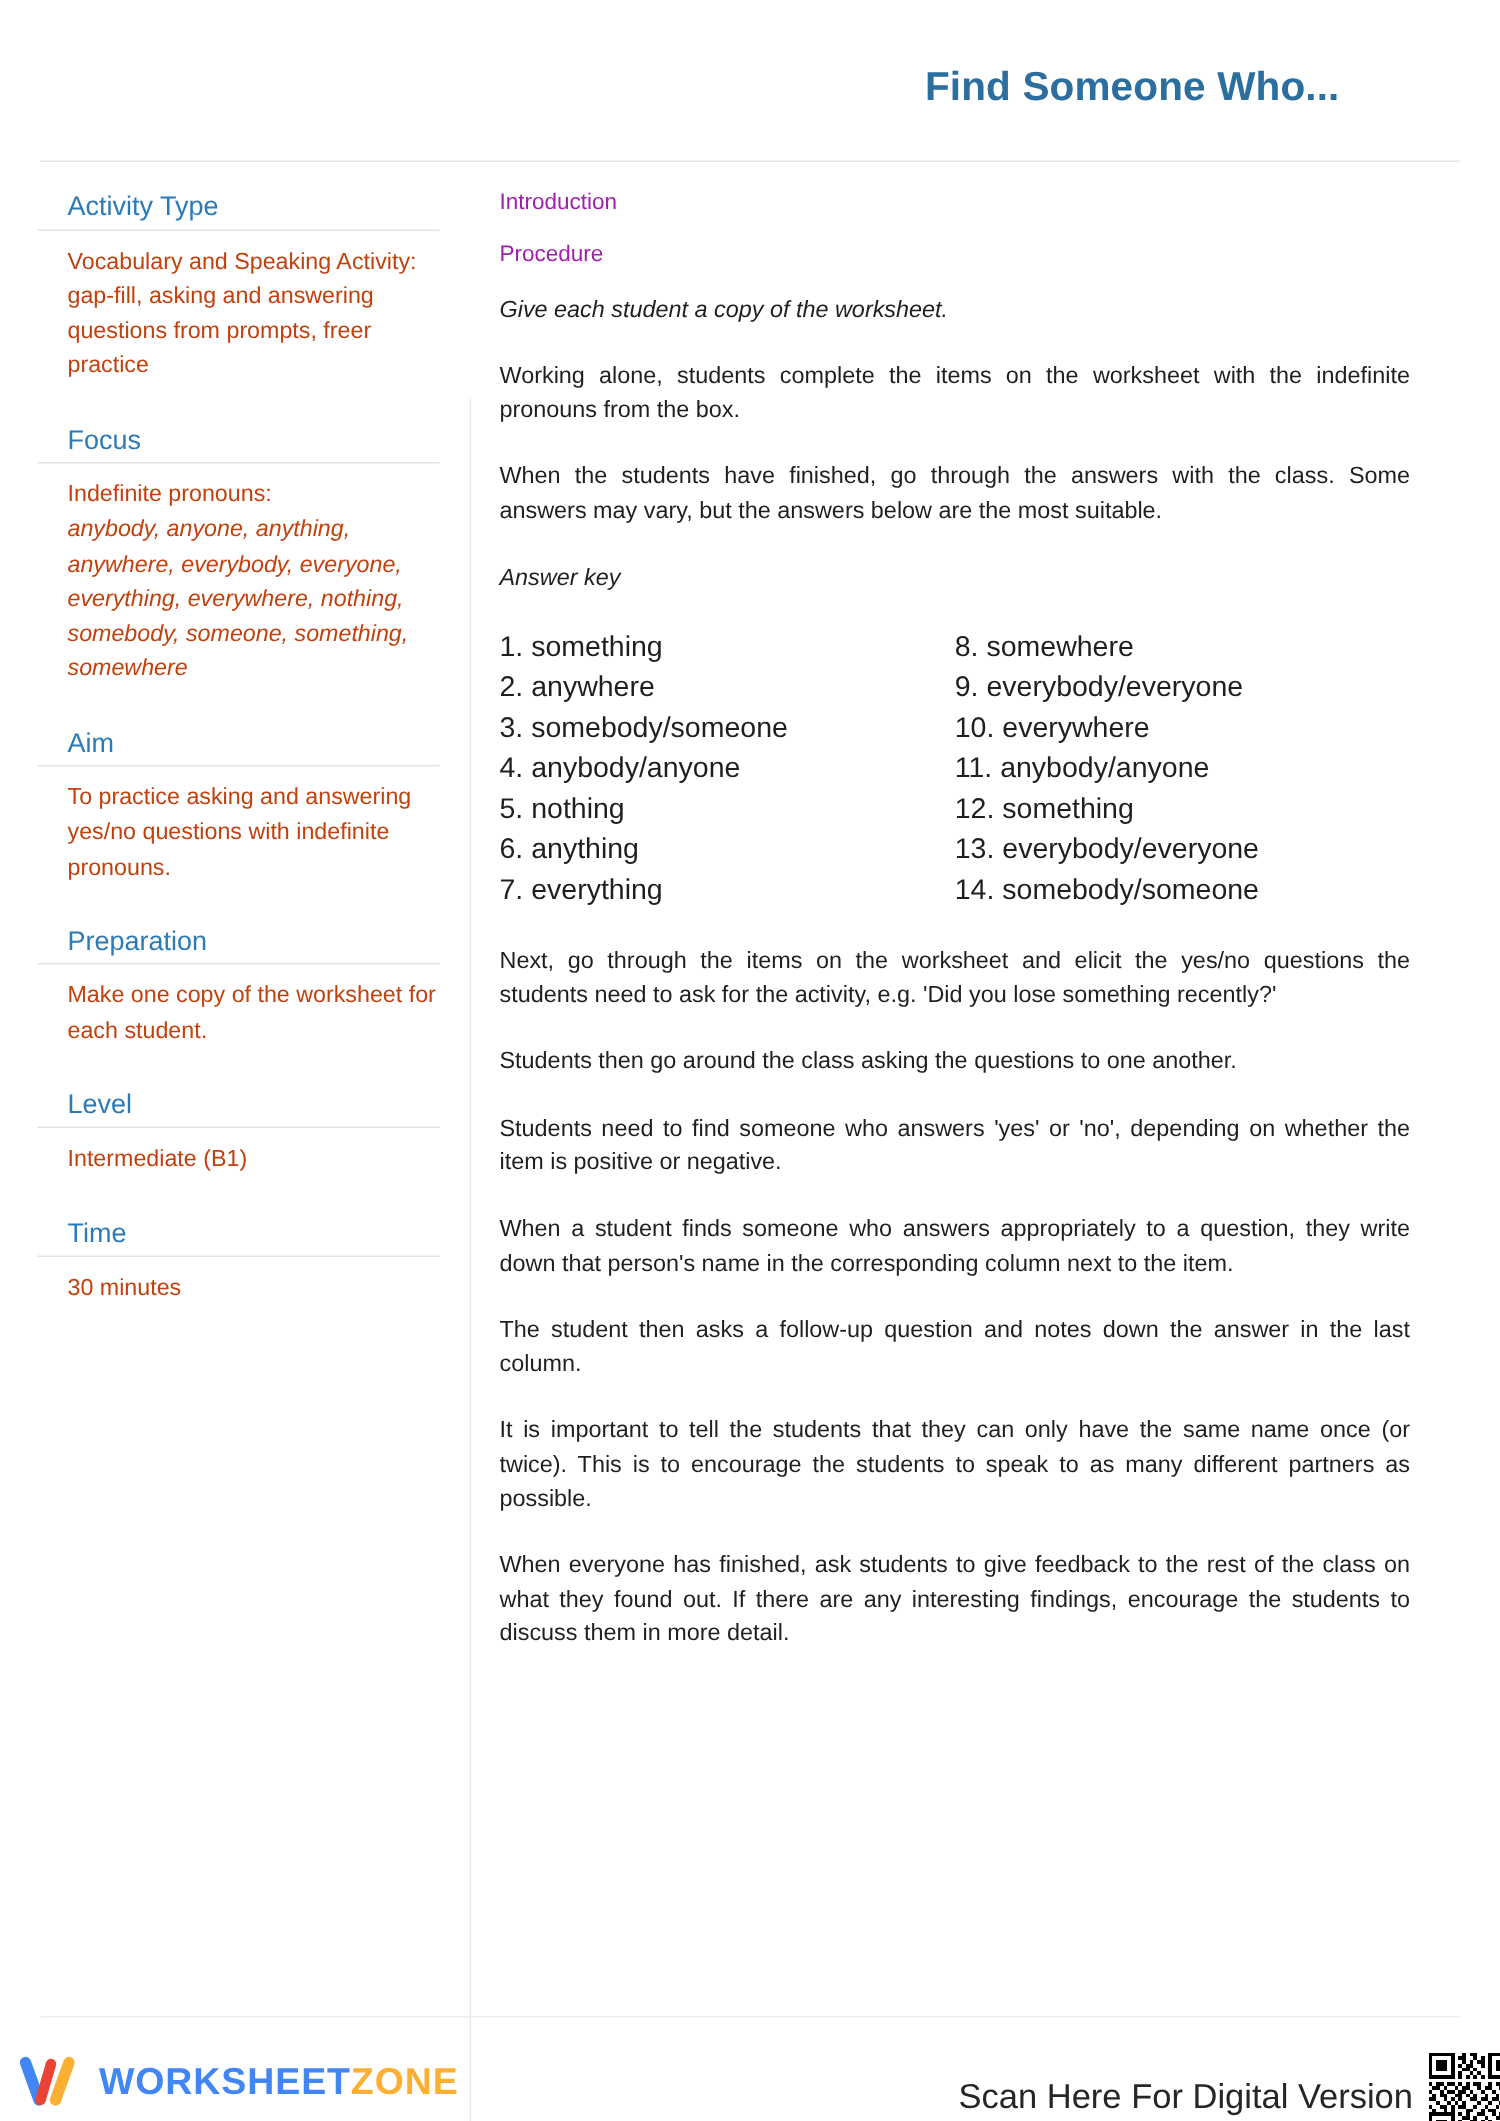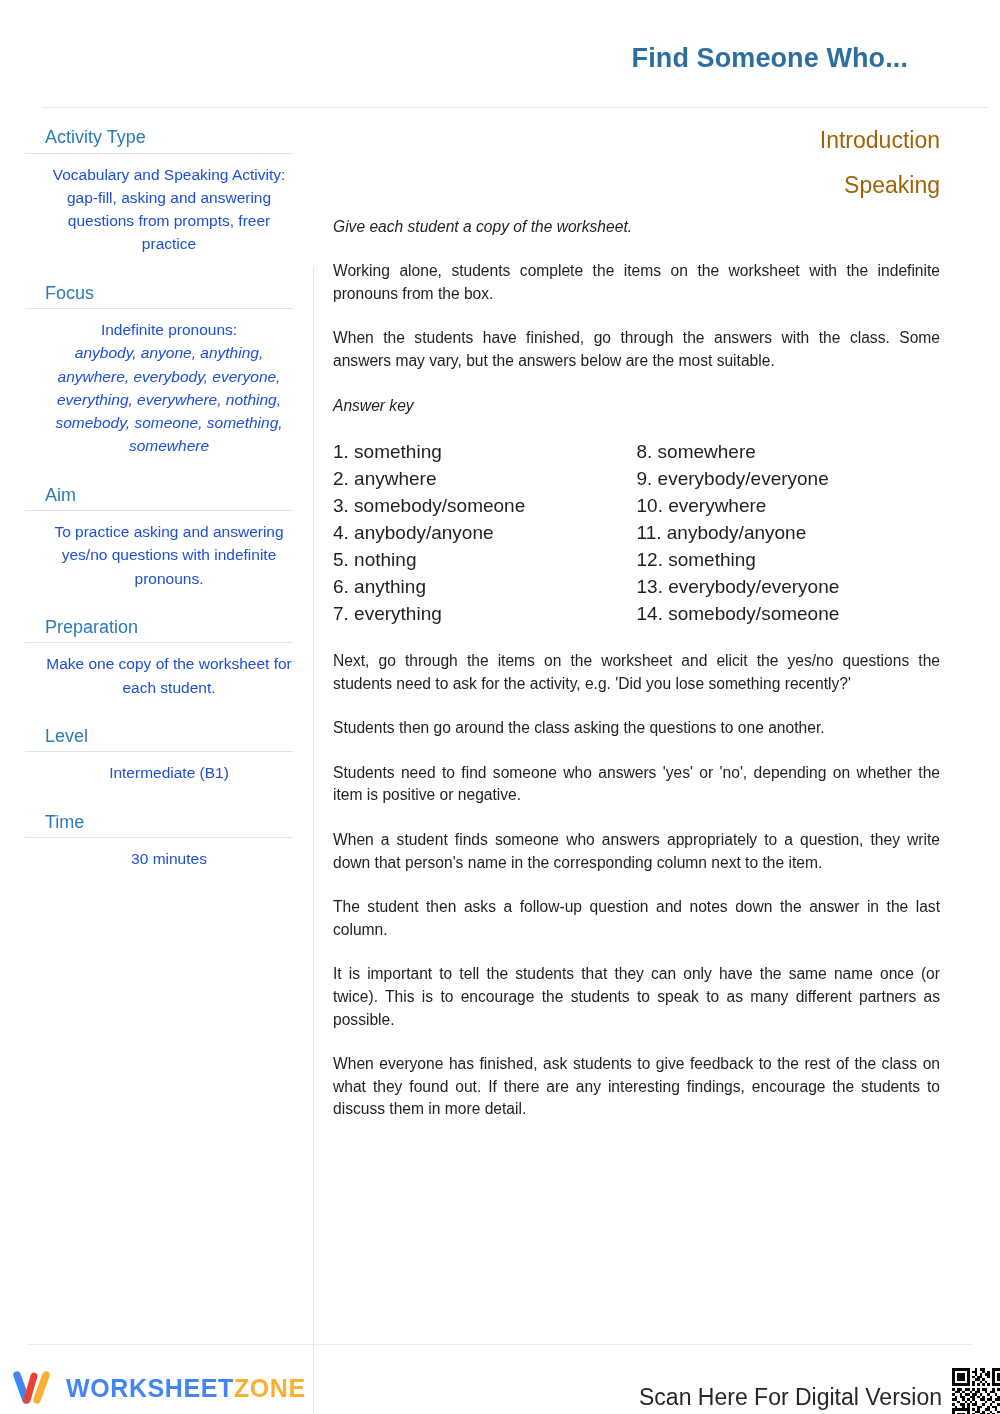--- a/index.html
+++ b/index.html
@@ -12,21 +12,21 @@
     height: 1414px;
     position: relative;
     font-family: "Liberation Sans", sans-serif;
     color: #222222;
     overflow: hidden;
   }
 
   
   .page-header {
     position: absolute;
-    left: 15px;
+    left: 0;
     top: 0;
     width: 920px;
     height: 110px;
   }
   .page-title {
     position: absolute;
     right: 27px;
     top: 58px;
     transform: translateY(-50%);
     font-size: 27px;
@@ -79,43 +79,41 @@
   }
   .side-rule {
     height: 1px;
     background: #e2e2e2;
     width: 268px;
     margin: 3px 0 9px 0;
   }
   .side-body {
     font-size: 15.5px;
     line-height: 1.50;
-    color: #1d4ed8;
+    color: #c2410c;
     margin-left: 20px;
     width: 248px;
-    text-align: center;
   }
   .side-body .italic {
     font-style: italic;
   }
 
   
   .main {
     position: absolute;
     left: 333px;
     top: 0;
     width: 607px;
   }
   .main-heading {
-    font-size: 23px;
-    color: #a16207;
+    font-size: 15px;
+    color: #a21caf;
     font-weight: normal;
     margin: 0 0 16px 0;
     line-height: 1.25;
-    text-align: right;
   }
   .main-p {
     font-size: 15.6px;
     line-height: 1.45;
     color: #1f1f1f;
     margin: 0 0 22px 0;
     text-align: justify;
   }
   .main-p.nojustify {
     text-align: left;
@@ -249,21 +247,21 @@
       <div class="side-rule"></div>
       <div class="side-body">30 minutes</div>
     </div>
 
   </div>
 
   <div class="main">
 
     <div class="main-heading">Introduction</div>
 
-    <div class="main-heading">Speaking</div>
+    <div class="main-heading">Procedure</div>
     <p class="main-p nojustify">Give each student a copy of the worksheet.</p>
     <p class="main-p">Working alone, students complete the items on the worksheet with the indefinite pronouns from the box.</p>
     <p class="main-p">When the students have finished, go through the answers with the class. Some answers may vary, but the answers below are the most suitable.</p>
 
     <p class="main-p nojustify">Answer key</p>
 
     <div class="answer-key">
       <div class="answer-col">
         <ul>
           <li>1. something</li>

